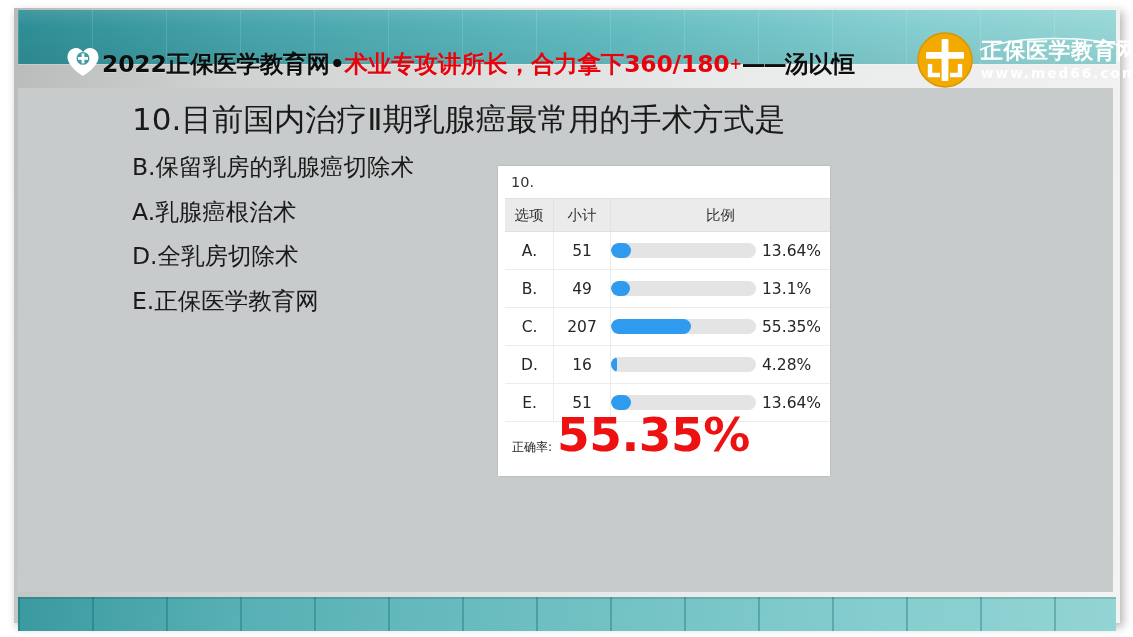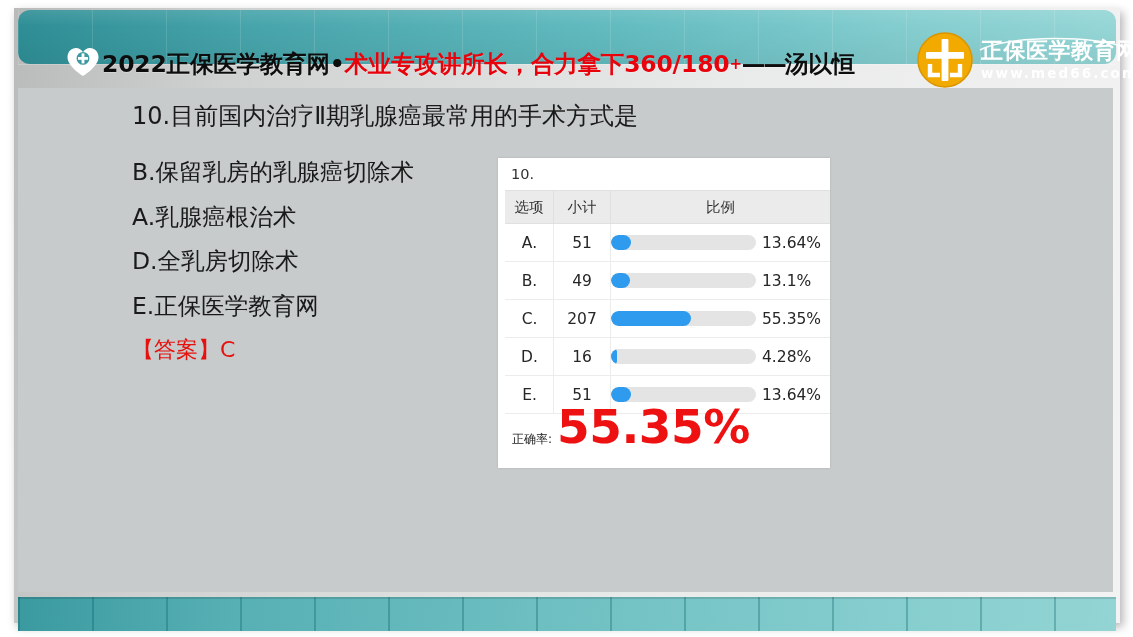--- a/index.html
+++ b/index.html
@@ -35,21 +35,20 @@
   
   #header-bar {
     position: absolute;
     left: 18px;
     top: 10px;
     width: 1098px;
     height: 54px;
     background:
       linear-gradient(180deg, rgba(255,255,255,0.10) 0%, rgba(255,255,255,0.0) 30%, rgba(0,0,0,0.05) 100%),
       linear-gradient(95deg, #2e8e95 0%, #47a5ab 22%, #63bcc0 55%, #83cdcf 80%, #96d6d6 100%);
-    border-radius: 12px;
   }
   #header-gridlines {
     position: absolute;
     left: 0; top: 0; right: 0; bottom: 0;
     background-image:
       repeating-linear-gradient(90deg, rgba(255,255,255,0.13) 0px, rgba(255,255,255,0.13) 1px, rgba(255,255,255,0) 1px, rgba(255,255,255,0) 74px);
     pointer-events: none;
   }
   #header-hline {
     position: absolute;
@@ -151,44 +150,44 @@
 
   
   #question-block {
     position: absolute;
     left: 132px;
     top: 104px;
     width: 420px;
     color: #1a1a1a;
   }
   .q-stem {
-    font-size: 24px;
+    font-size: 31px;
     line-height: 1.0;
     white-space: nowrap;
-    margin-bottom: 33px;
+    margin-bottom: 21px;
   }
   .q-option {
     font-size: 23.5px;
     line-height: 1.0;
     white-space: nowrap;
     margin-bottom: 21px;
   }
   #answer-line {
     font-size: 22px;
     line-height: 1.0;
     color: #e8100d;
     white-space: nowrap;
     margin-top: 2px;
   }
 
   
   #stats-card {
     position: absolute;
     left: 498px;
-    top: 158px;
+    top: 166px;
     width: 332px;
     height: 310px;
     background: #ffffff;
     box-shadow: 0 0 2px rgba(0,0,0,0.14);
   }
   #stats-title {
     position: absolute;
     left: 13px;
     top: 8px;
     font-size: 14.5px;
@@ -359,21 +358,20 @@
   </div>
 
   <div id="content-panel"></div>
 
   <div id="question-block">
     <div class="q-stem">10.目前国内治疗Ⅱ期乳腺癌最常用的手术方式是</div>
     <div class="q-option">B.保留乳房的乳腺癌切除术</div>
     <div class="q-option">A.乳腺癌根治术</div>
     <div class="q-option">D.全乳房切除术</div>
     <div class="q-option">E.正保医学教育网</div>
-    <div id="answer-line" style="color: rgb(232, 16, 13);">【答案】C</div>
   </div>
 
   <div id="stats-card">
     <div id="stats-title">10.</div>
 
     <table id="stats-table">
       <thead>
         <tr>
           <th class="c-opt">选项</th>
           <th class="c-cnt">小计</th>

